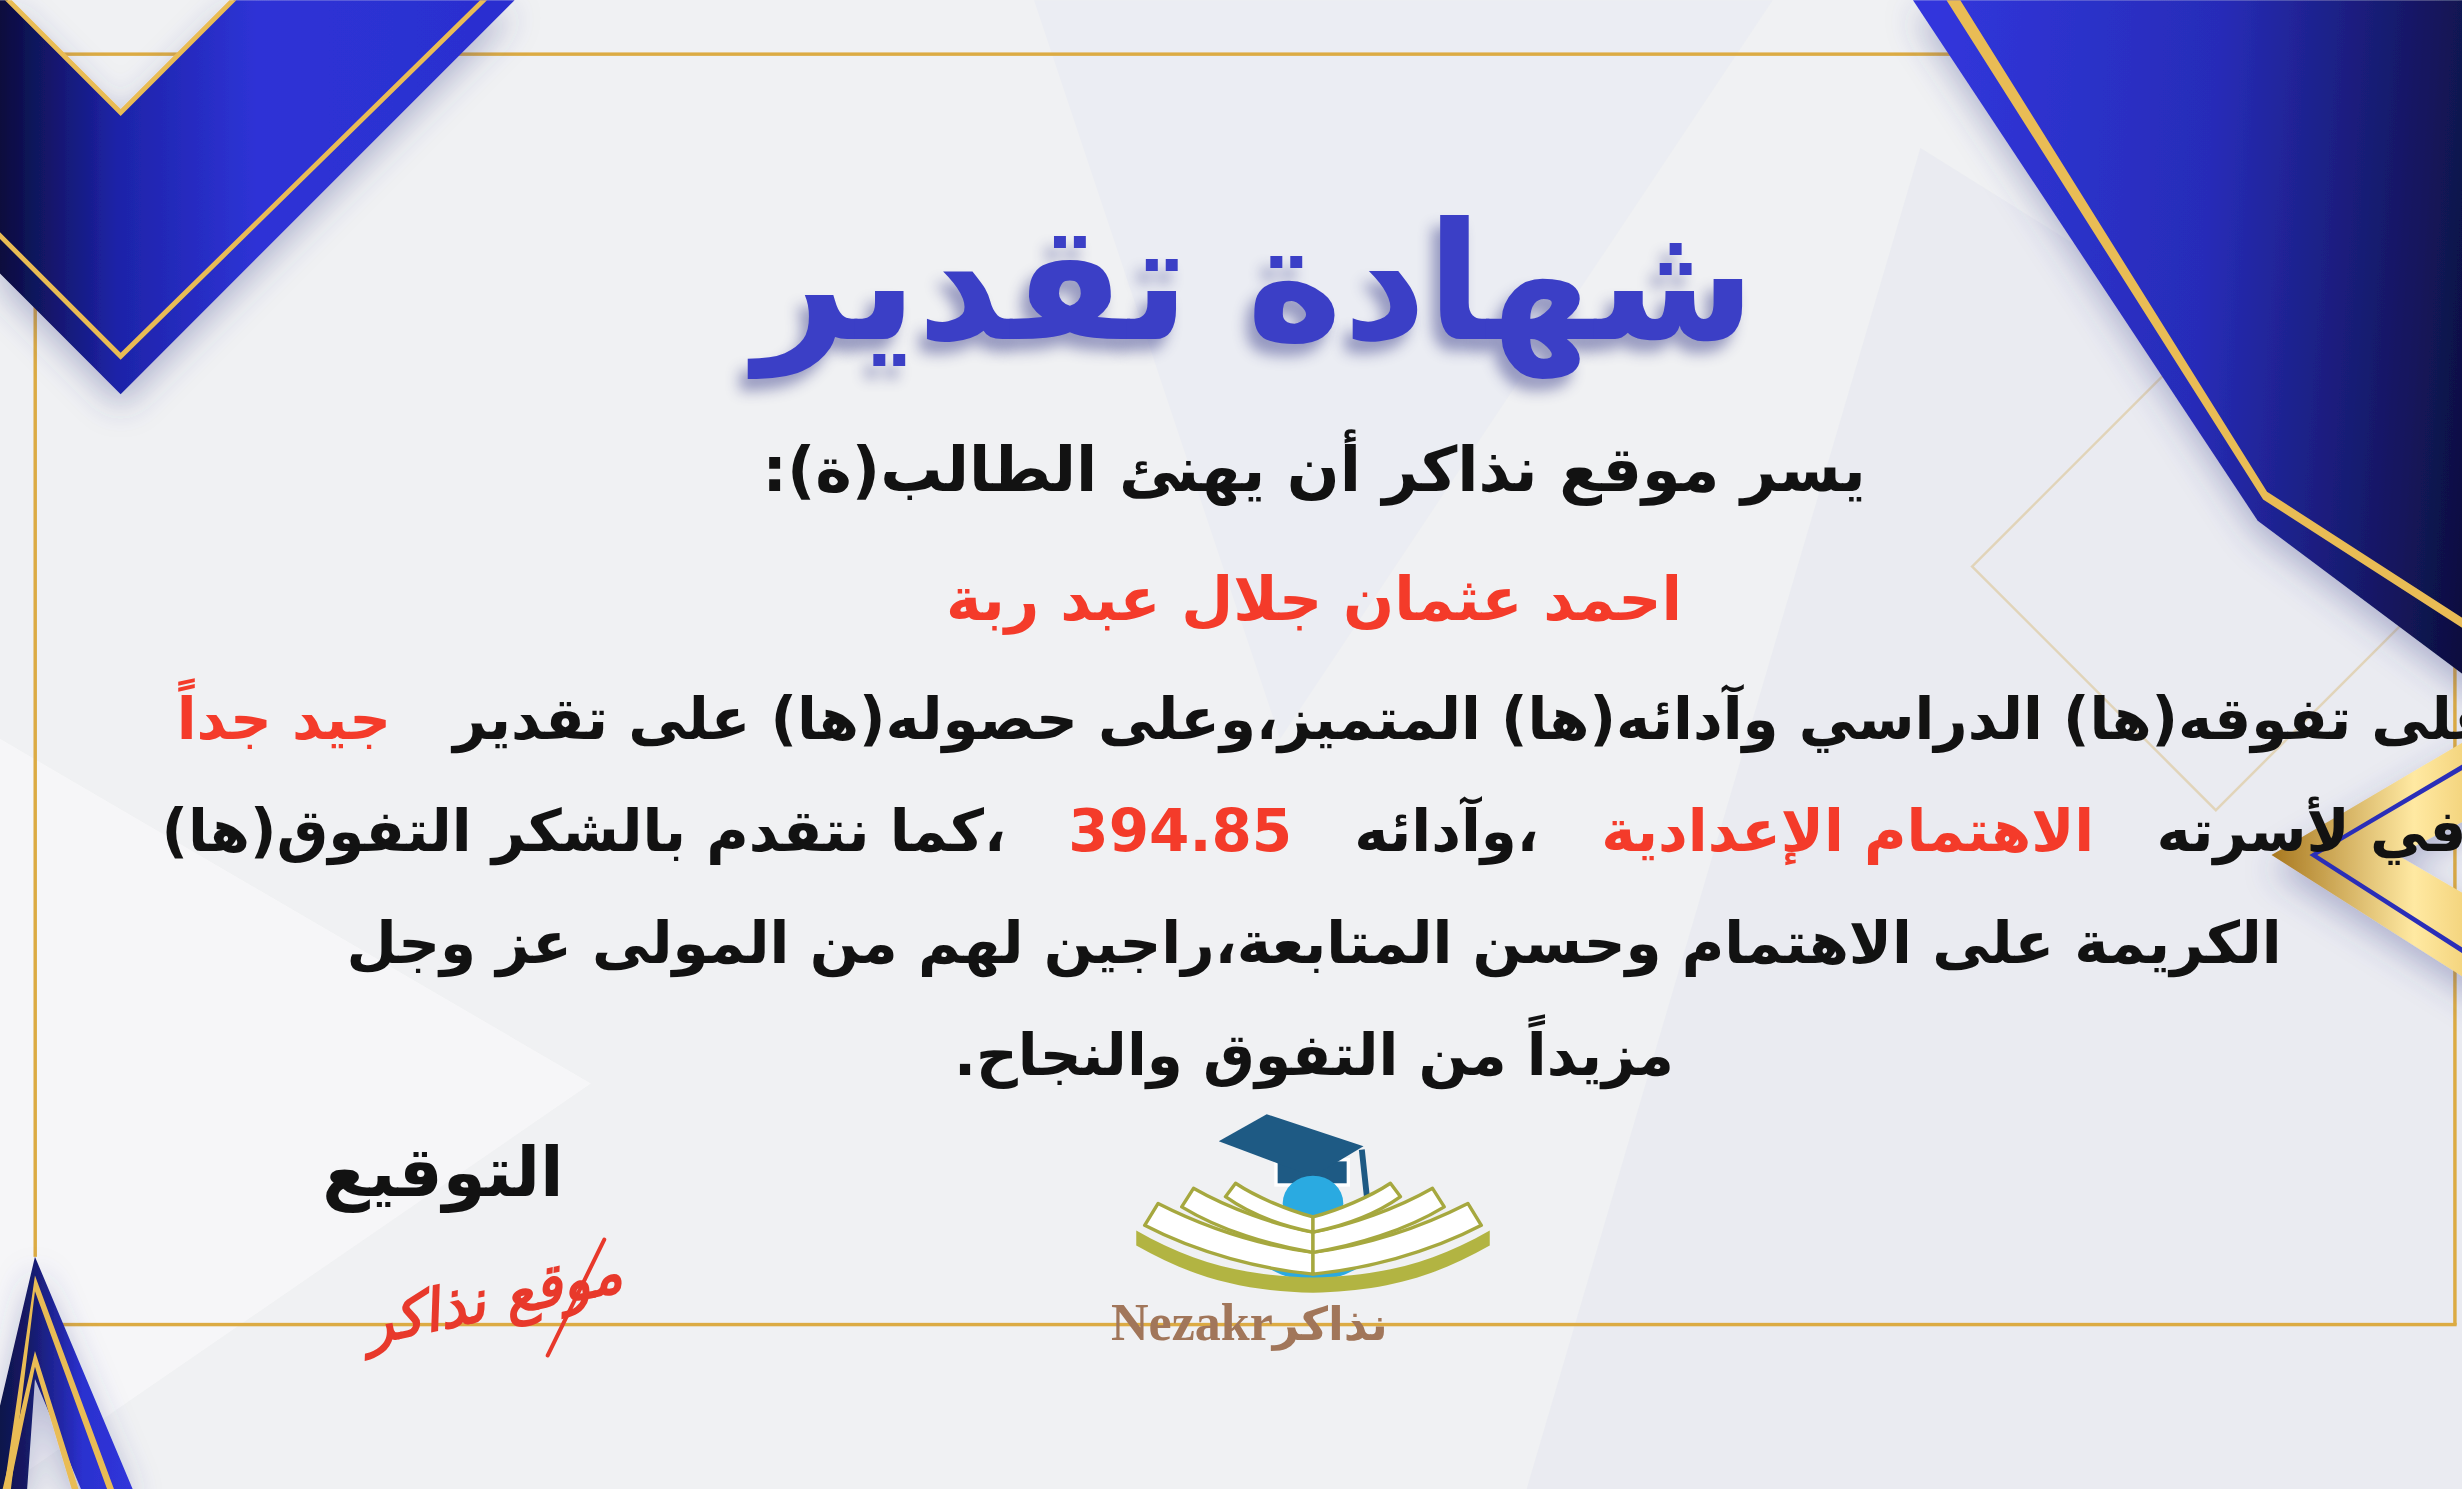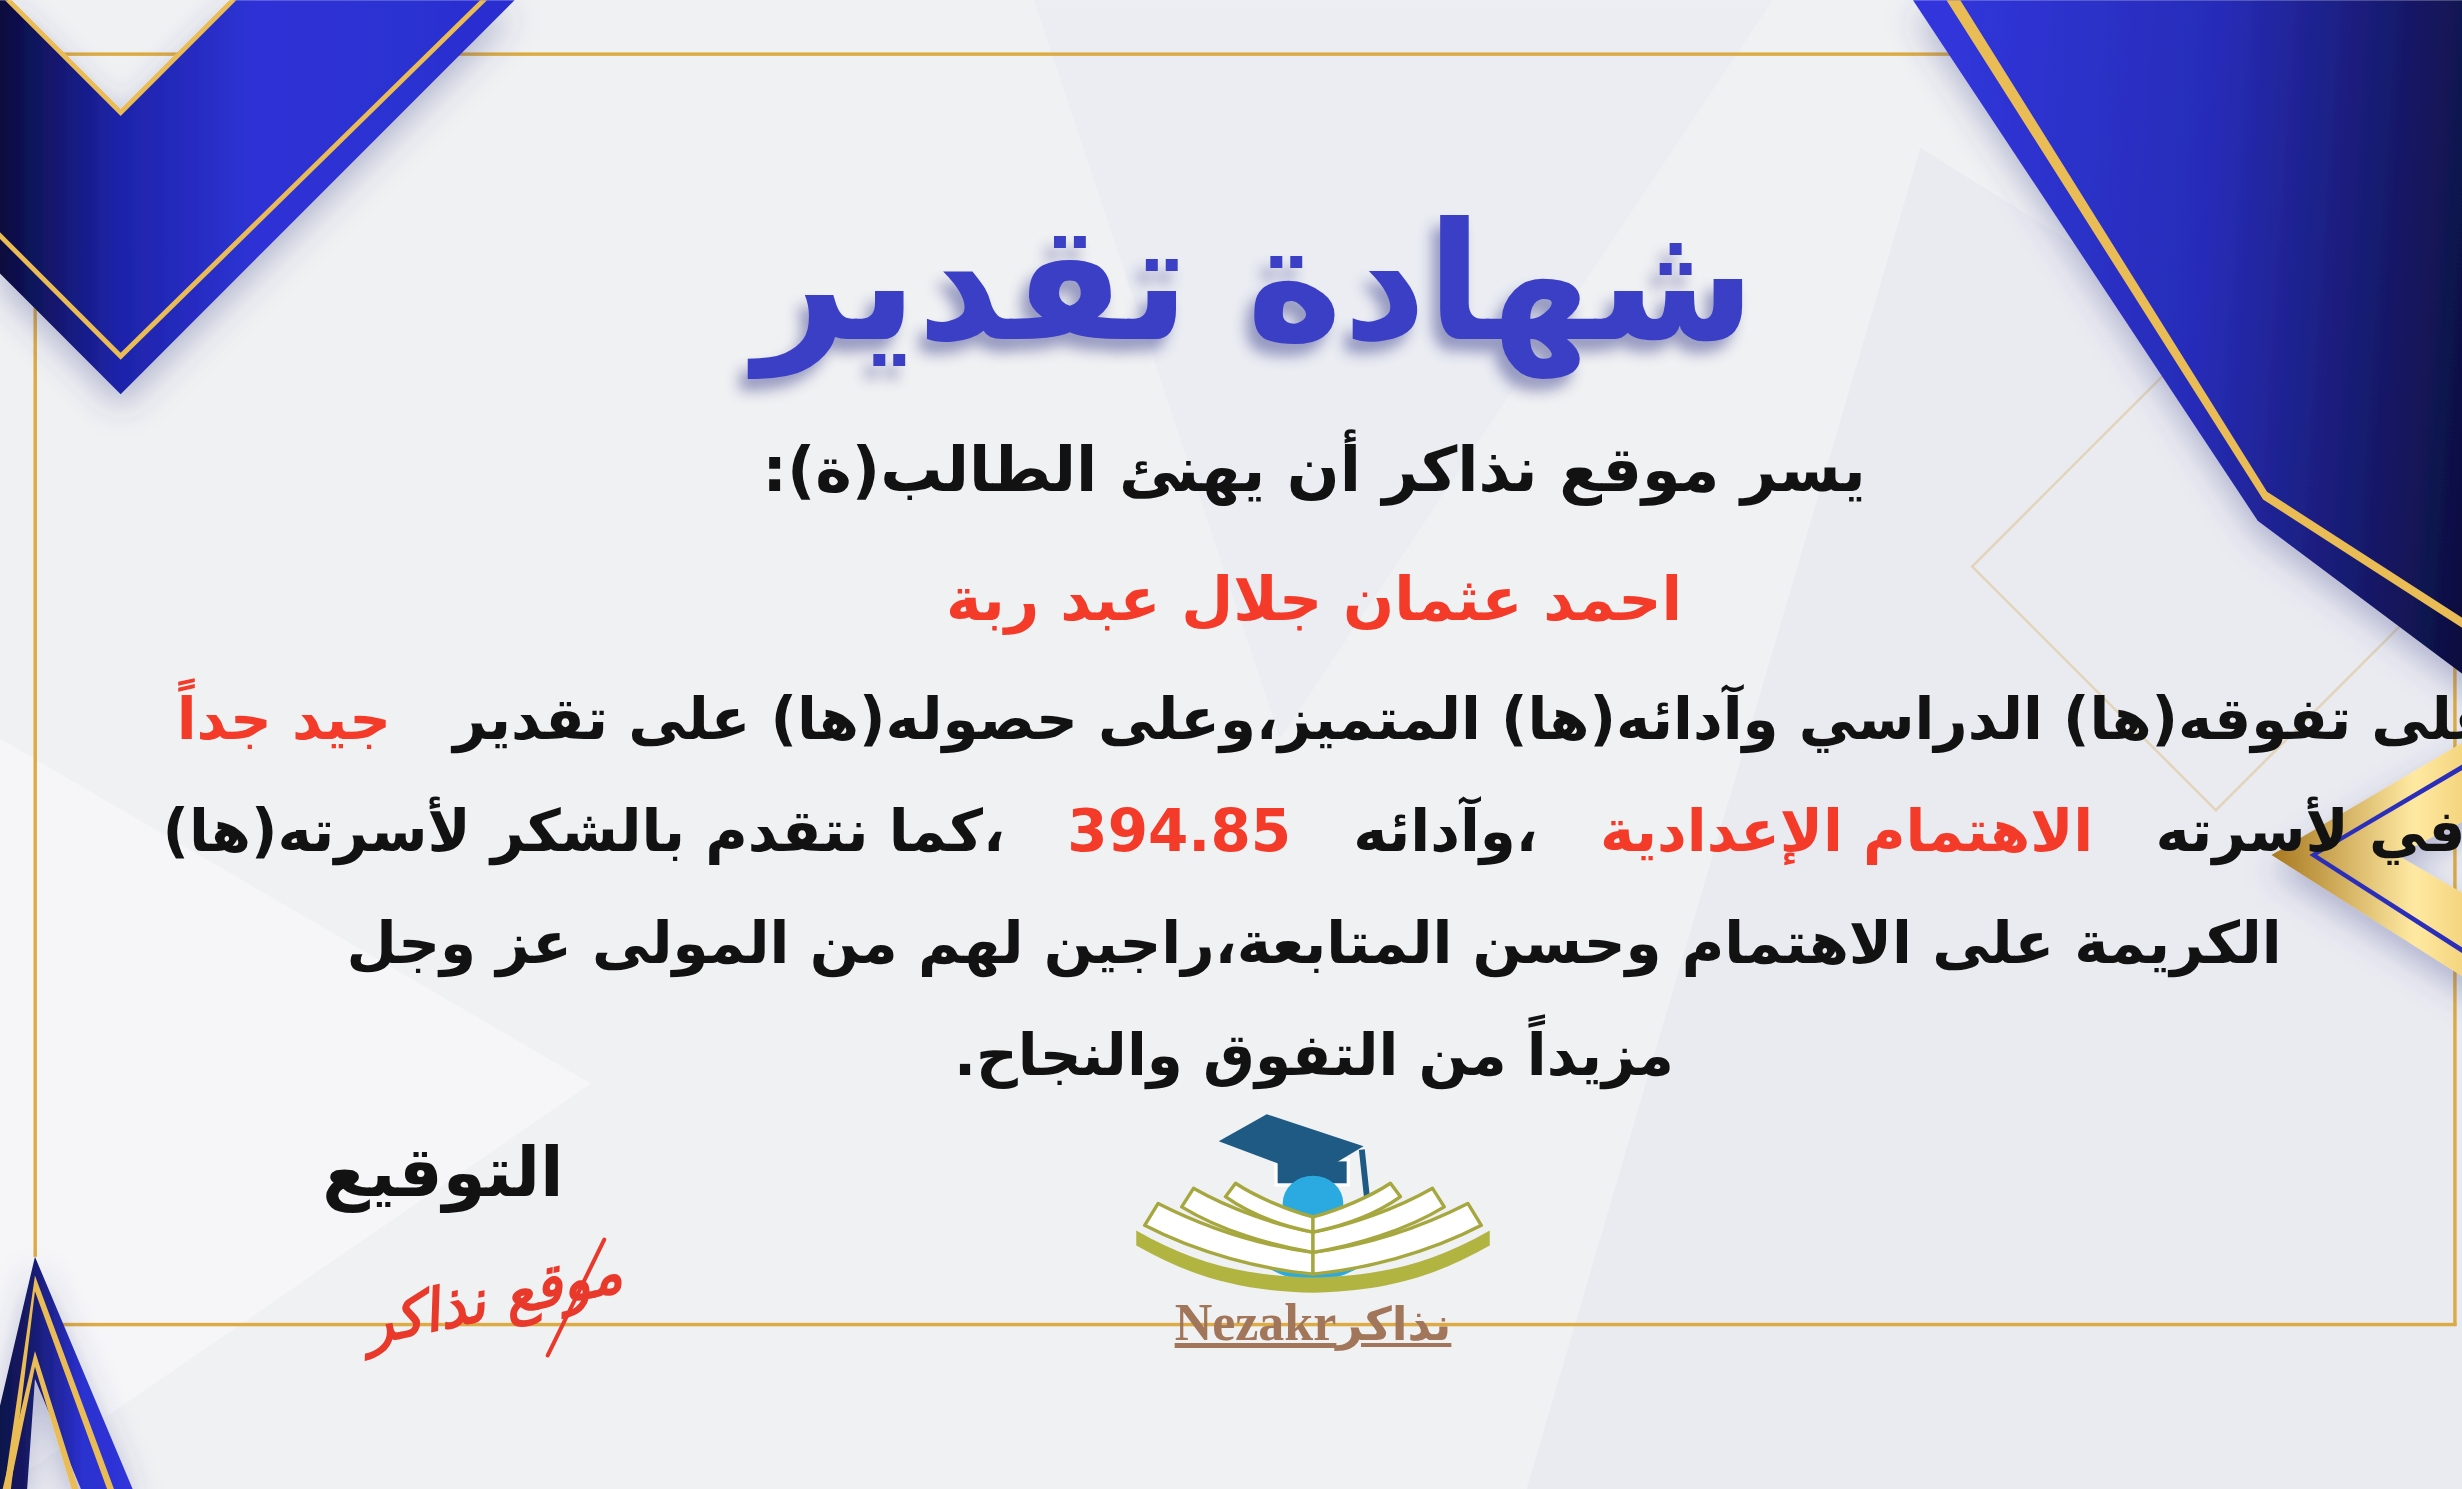--- a/index.html
+++ b/index.html
@@ -23,22 +23,22 @@
   .red{color:#f43b2a;}
   .gap{margin:8px 42px;}
   .sig-label{position:absolute;top:1132px;left:305px;width:276px;text-align:center;
     font-size:69px;font-weight:bold;color:#121212;}
   .sig-script{position:absolute;top:1264px;left:315px;width:355px;text-align:center;
     font-size:58px;color:#e8392b;font-style:italic;font-weight:bold;transform:rotate(-12deg);}
   .sig-stroke{position:absolute;top:1231px;left:574px;width:3.9px;height:133px;
     background:#e8392b;border-radius:2.5px;transform:rotate(26deg);}
   .logo{position:absolute;left:1111px;top:1109px;width:404px;text-align:center;}
   .logo svg{width:404px;height:194px;display:block;}
-  .wordmark{display:flex;justify-content:center;align-items:baseline;gap:0;
-    margin-top:-9.8px;color:#a1765a;font-weight:bold;text-decoration:underline;}
+  .wordmark{display:flex;justify-content:flex-start;align-items:baseline;gap:0;
+    margin-top:-9.8px;color:#a1765a;font-weight:bold;}
   .wordmark .latin{font-size:52px;font-family:"Liberation Serif",serif;font-weight:bold;}
   .wordmark .arabic{font-size:46px;font-family:"DejaVu Sans",sans-serif;}
 </style>
 </head>
 <body>
 
 <div class="certificate">
 
   <svg class="deco" viewBox="0 0 5337 3025">
     <defs>
@@ -115,21 +115,21 @@
   <div class="txt l1" dir="rtl">
     <span>على تفوقه(ها) الدراسي وآدائه(ها) المتميز،وعلى حصوله(ها) على تقدير</span>
     <span class="red gap">جيد جداً</span>
   </div>
 
   <div class="txt l2" dir="rtl">
     <span>في لأسرته</span>
     <span class="red gap">الاهتمام الإعدادية</span>
     <span>،وآدائه</span>
     <span class="red gap">394.85</span>
-    <span>،كما نتقدم بالشكر لأسرته(ها)</span>
+    <span>،كما نتقدم بالشكر التفوق(ها)</span>
   </div>
 
   <div class="txt l3" dir="rtl">الكريمة على الاهتمام وحسن المتابعة،راجين لهم من المولى عز وجل</div>
 
   <div class="txt l4" dir="rtl">مزيداً من التفوق والنجاح.</div>
 
   <div class="sig-label" dir="rtl">التوقيع</div>
   <div class="sig-stroke"></div>
   <div class="sig-script" dir="rtl">موقع نذاكر</div>
 

